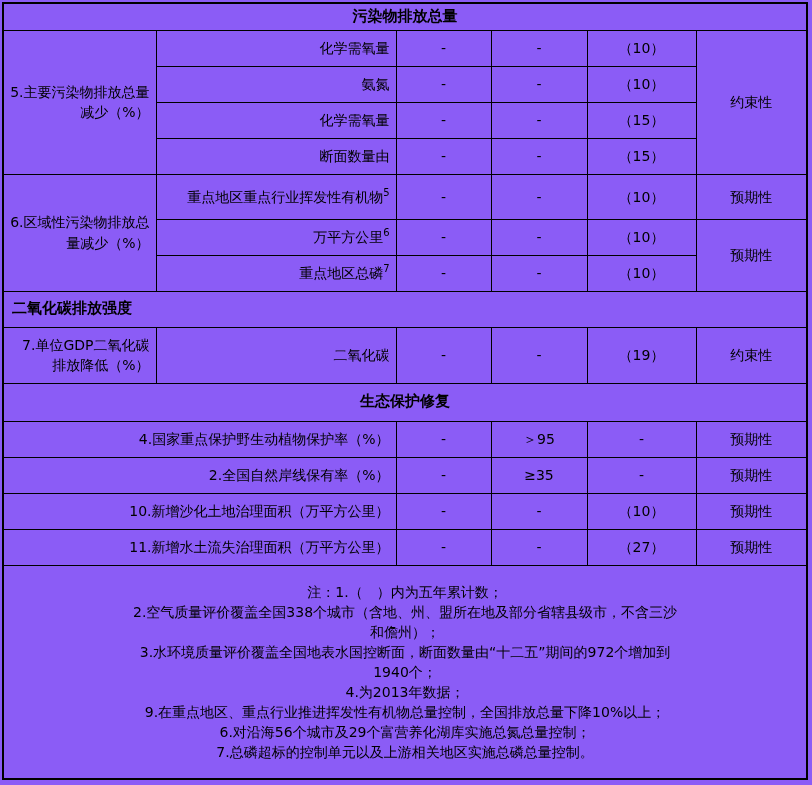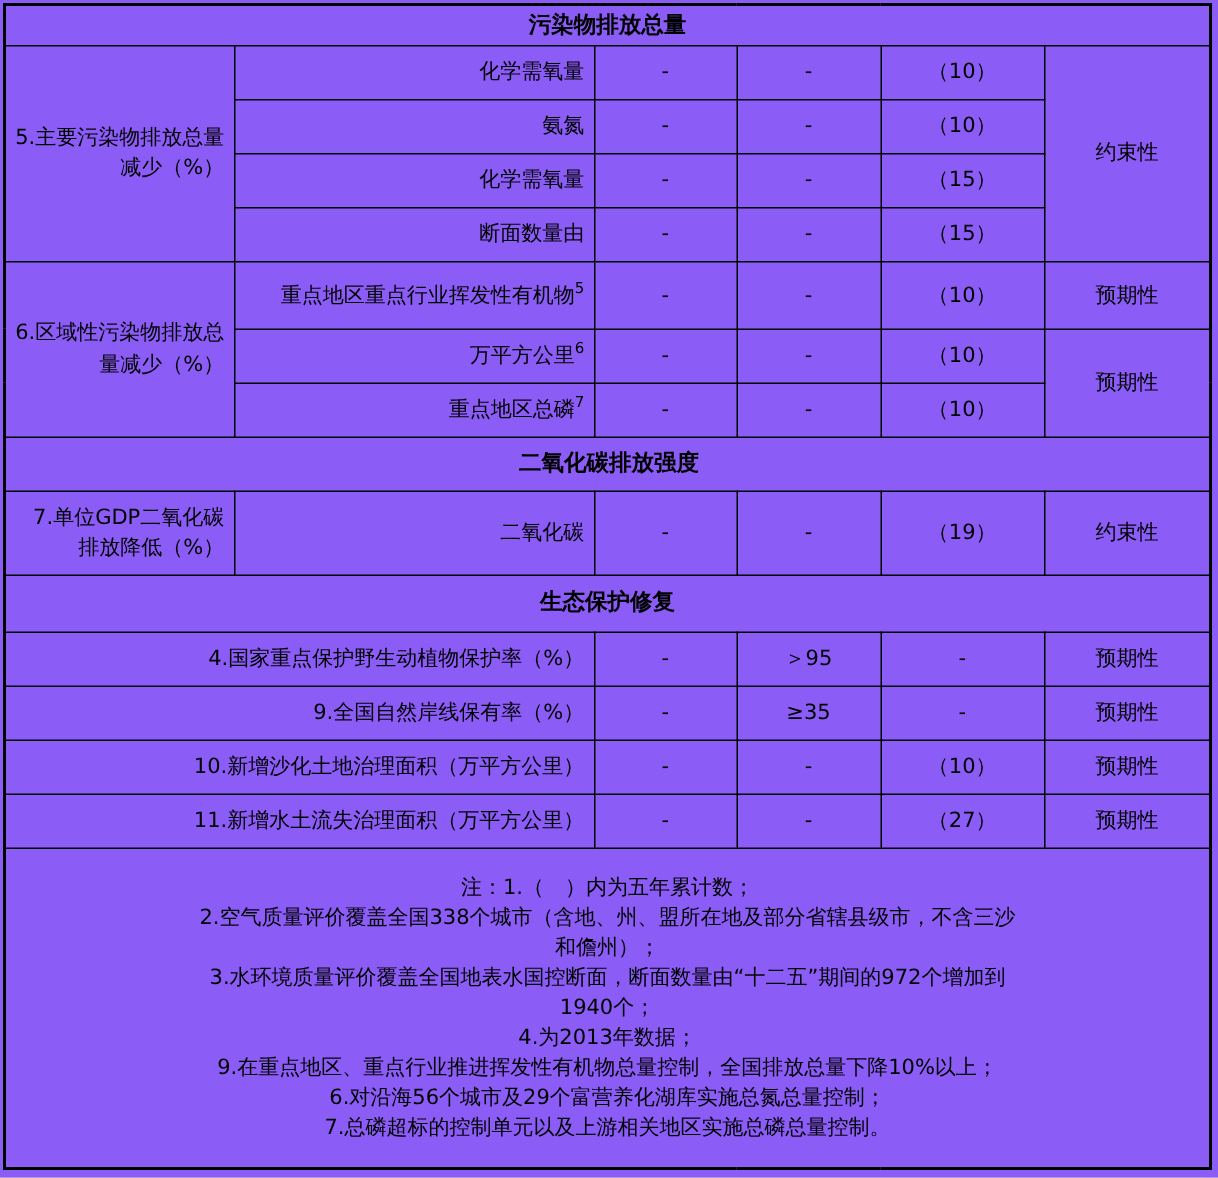--- a/index.html
+++ b/index.html
@@ -30,21 +30,21 @@
     vertical-align: middle;
     overflow: hidden;
     word-break: break-all;
   }
   td.sec-center {
     text-align: center;
     font-weight: bold;
     font-size: 15px;
   }
   td.sec-left {
-    text-align: center;
+    text-align: left;
     font-weight: bold;
     font-size: 15px;
     padding-left: 8px;
   }
   td.cat, td.item, td.label2 { text-align: right; }
   td.val, td.attr { text-align: center; }
   sup {
     font-size: 10px;
     line-height: 0;
   }
@@ -157,21 +157,21 @@
     </tr>
 
     <tr class="h36">
       <td colspan="2" class="label2">4.国家重点保护野生动植物保护率（%）</td>
       <td class="val">-</td>
       <td class="val">＞95</td>
       <td class="val">-</td>
       <td class="attr">预期性</td>
     </tr>
     <tr class="h36">
-      <td colspan="2" class="label2">9.全国自然岸线保有率（%）</td>
+      <td colspan="2" class="label2">2.全国自然岸线保有率（%）</td>
       <td class="val">-</td>
       <td class="val">≥35</td>
       <td class="val">-</td>
       <td class="attr">预期性</td>
     </tr>
     <tr class="h36">
       <td colspan="2" class="label2">10.新增沙化土地治理面积（万平方公里）</td>
       <td class="val">-</td>
       <td class="val">-</td>
       <td class="val">（10）</td>

